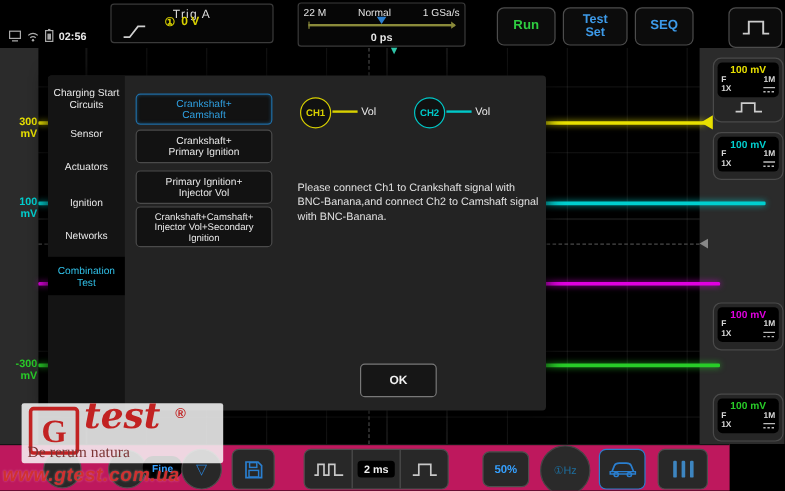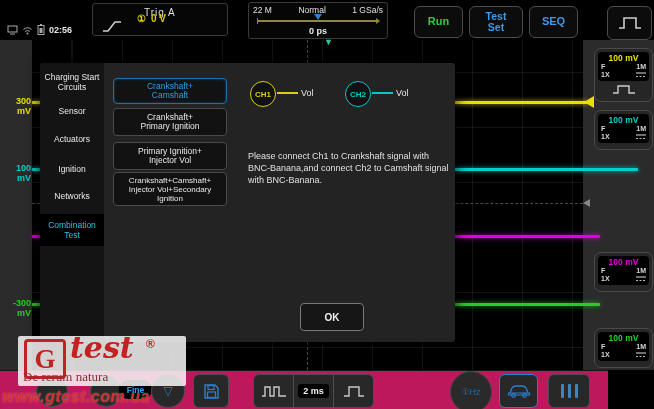--- a/index.html
+++ b/index.html
@@ -350,20 +350,23 @@
       <div class="hcell">
         <span class="tbval">2 ms</span>
       </div>
       <div class="hdiv"></div>
       <div class="hcell">
         <svg width="22" height="13" viewBox="0 0 22 13">
           <polyline points="1,11 6,11 6,2 16,2 16,11 21,11" fill="none" stroke="#c8c8c8" stroke-width="1.4"></polyline>
         </svg>
       </div>
     </div>
+    <div id="pctbtn" class="sqbtn">
+      <span>50%</span>
+    </div>
     <div id="freqbtn" class="roundbtn">
       <span>①Hz</span>
     </div>
     <div id="carbtn" class="sqbtn">
       <svg width="24" height="14" viewBox="0 0 24 14">
         <path d="M3 9 L5 4 Q6 2 9 2 h6 Q18 2 19 4 l2 5" fill="none" stroke="#2a7fd0" stroke-width="1.4"></path>
         <path d="M1.5 9 h21 v2 h-21 z" fill="none" stroke="#2a7fd0" stroke-width="1.2"></path>
         <circle cx="6.5" cy="11.5" r="1.8" fill="none" stroke="#2a7fd0" stroke-width="1.2"></circle>
         <circle cx="17.5" cy="11.5" r="1.8" fill="none" stroke="#2a7fd0" stroke-width="1.2"></circle>
       </svg>

